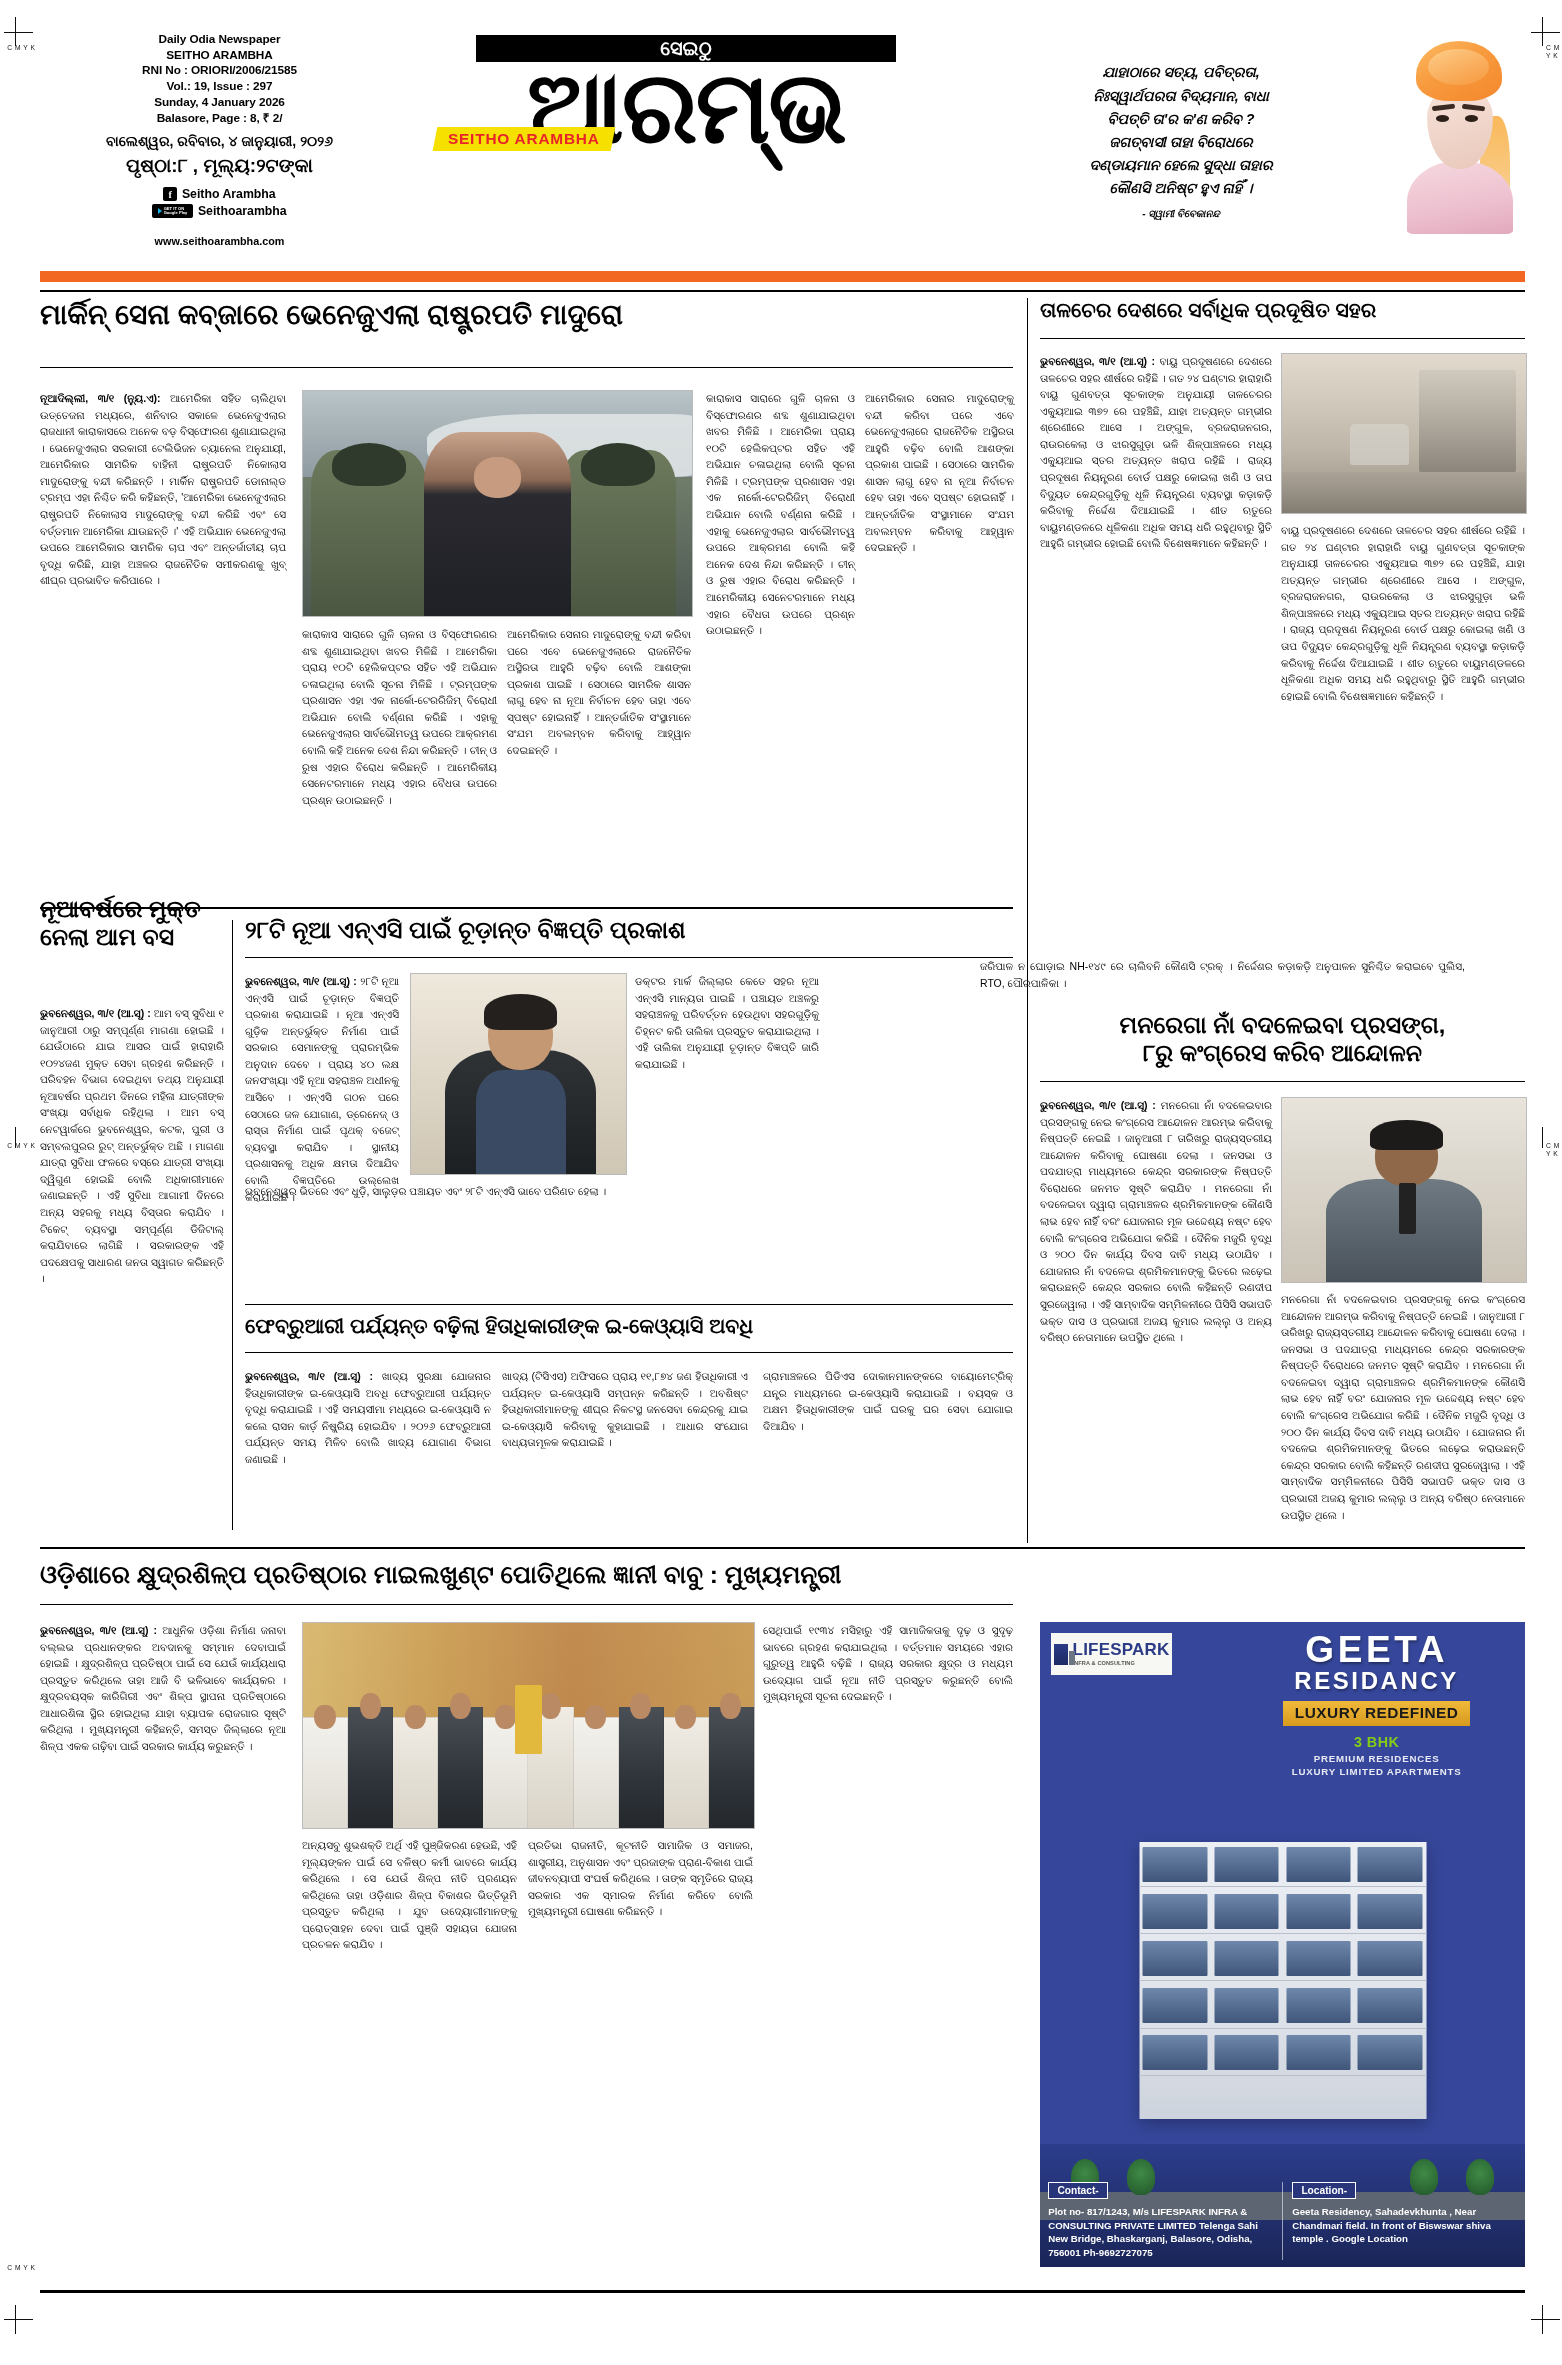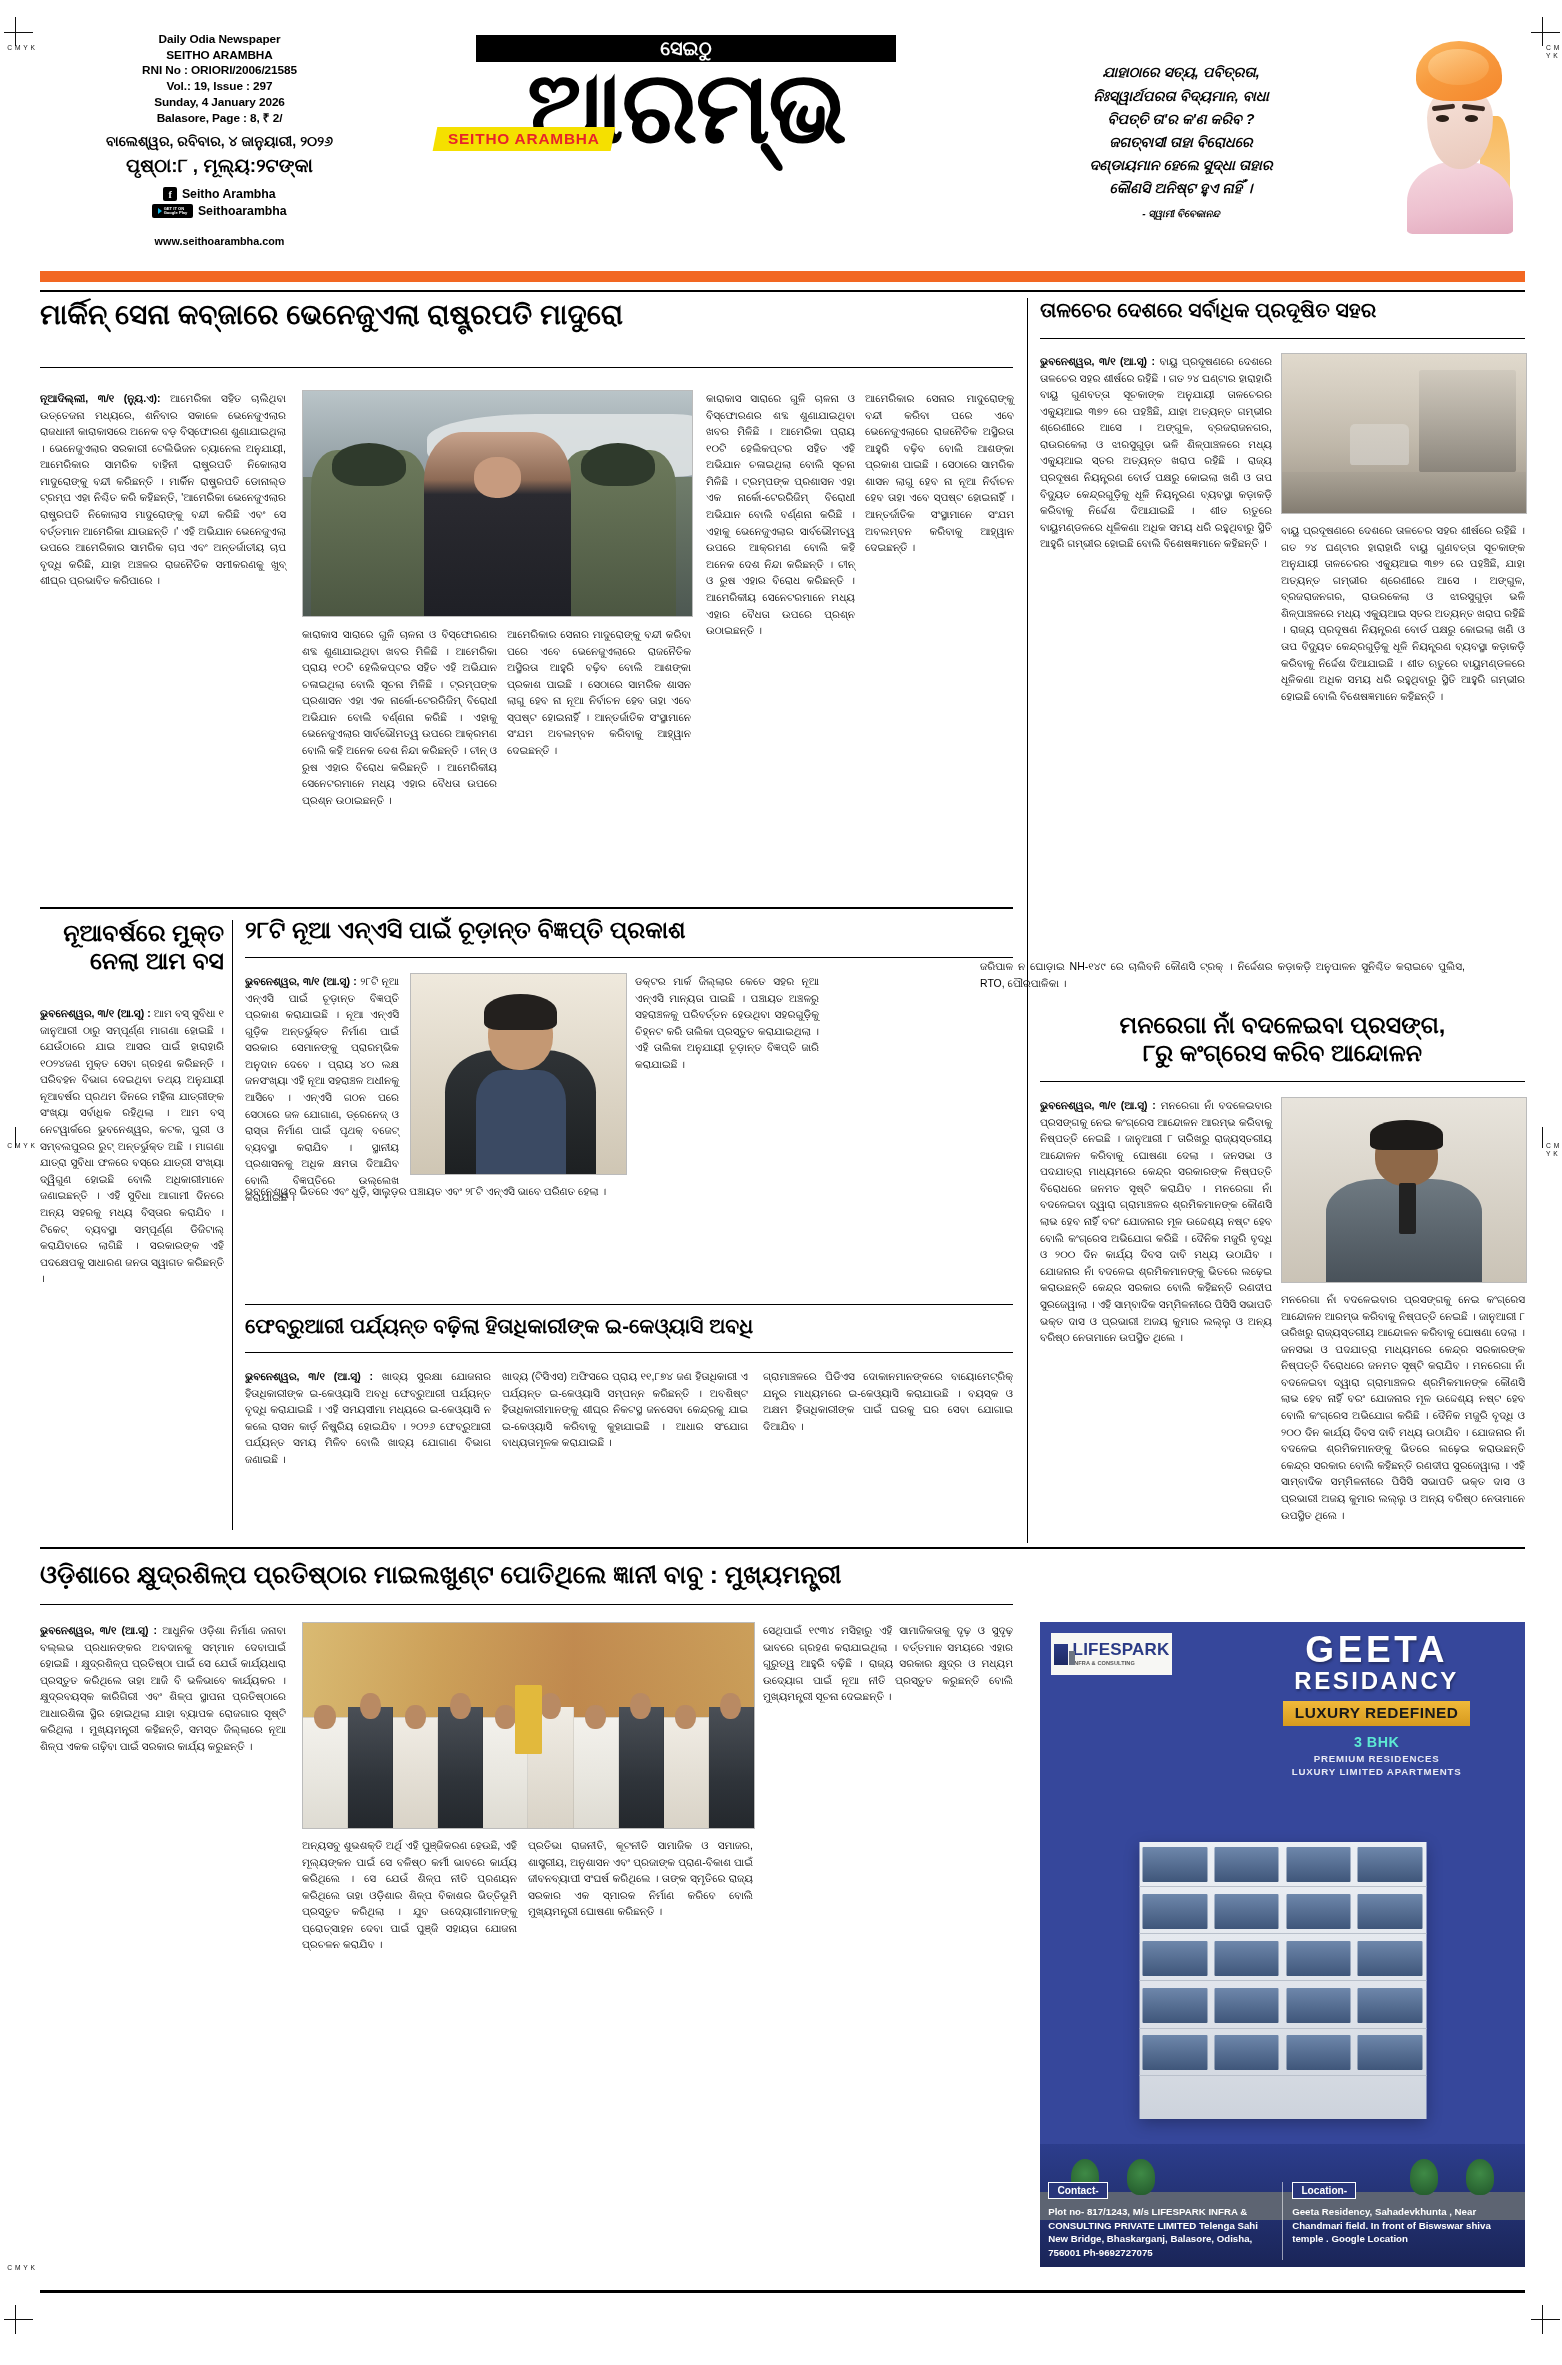--- a/index.html
+++ b/index.html
@@ -107,21 +107,21 @@
   .ad-logo .bld{width:14.3px;height:20.5px;background:linear-gradient(180deg,#2b3b86,#1d2a63);position:relative;}
   .ad-logo .bld:after{content:"";position:absolute;right:-6.7px;bottom:0;width:6.1px;height:13.3px;background:#6d7582;}
   .ad-logo .ltxt{line-height:1.05;}
   .ad-logo .l1{color:#2b3b86;font-weight:bold;font-size:17px;letter-spacing:0.2px;}
   .ad-logo .l2{color:#555;font-weight:bold;font-size:5.6px;letter-spacing:0.1px;}
   .ad-brand{position:absolute;right:15.4px;top:9.2px;width:266px;text-align:center;}
   .ad-brand .b1{color:#fff;font-size:37px;font-weight:bold;letter-spacing:3.6px;line-height:1;text-shadow:1px 1.5px 2.6px rgba(0,0,0,.35);}
   .ad-brand .b2{color:#fff;font-size:24px;font-weight:bold;letter-spacing:2.6px;line-height:1.1;text-shadow:1px 1.5px 2.6px rgba(0,0,0,.35);}
   .ad-badge{display:inline-block;margin-top:6.1px;background:linear-gradient(180deg,#f0b93a,#d79a1e);padding:3.6px 11.3px;}
   .ad-badge span{color:#1a1a1a;font-weight:bold;font-size:15.4px;letter-spacing:0.5px;}
-  .ad-b3{color:#5eead4;font-size:14.3px;font-weight:bold;margin-top:8.2px;letter-spacing:0.5px;}
+  .ad-b3{color:#84cc16;font-size:14.3px;font-weight:bold;margin-top:8.2px;letter-spacing:0.5px;}
   .ad-b4{color:#e9eaf4;font-size:9.7px;font-weight:bold;letter-spacing:0.8px;margin-top:3.1px;}
   .ad-b5{color:#e9eaf4;font-size:9.7px;font-weight:bold;letter-spacing:0.8px;margin-top:2px;}
   .ad-bldg{position:absolute;left:50%;transform:translateX(-50%);top:220px;width:287px;height:277px;background:linear-gradient(180deg,#eceff4 0%,#dfe3ea 60%,#cdd3dc 100%);box-shadow:0 5.1px 15.4px rgba(0,0,0,.3);}
   .ad-bldg .fl{position:absolute;left:0;right:0;height:16%;border-bottom:1.5px solid #b9c0cb;display:flex;}
   .ad-bldg .fl i{flex:1;margin:4.6px 3.6px;background:linear-gradient(180deg,#6e87ab,#3f567a);border-radius:1px;display:block;}
   .ad-ground{position:absolute;left:0;right:0;bottom:0;height:123px;background:linear-gradient(180deg,#2c3d8c 0%,#22306f 55%,#1a2558 100%);}
   .ad-ground .road{position:absolute;left:0;right:0;bottom:47px;height:28px;background:#5d6472;}
   .ad-ground .tree{position:absolute;bottom:72px;width:28px;height:36px;background:radial-gradient(circle at 50% 40%,#3f8a46,#21562a);border-radius:50% 50% 42% 42%;}
   .ad-contact{position:absolute;left:8.2px;right:8.2px;bottom:7.2px;display:flex;gap:9.2px;color:#fff;}
   .ad-cbox{flex:1;position:relative;padding-top:22.5px;}
@@ -270,21 +270,21 @@
   </div>
   <div class="col body" style="left:1281px;top:522px;width:244px;">
     <p>ବାୟୁ ପ୍ରଦୂଷଣରେ ଦେଶରେ ତାଳଚେର ସହର ଶୀର୍ଷରେ ରହିଛି । ଗତ ୨୪ ଘଣ୍ଟାର ହାରାହାରି ବାୟୁ ଗୁଣବତ୍ତା ସୂଚକାଙ୍କ ଅନୁଯାୟୀ ତାଳଚେରର ଏକ୍ୟୁଆଇ ୩୭୨ ରେ ପହଞ୍ଚିଛି, ଯାହା ଅତ୍ୟନ୍ତ ଗମ୍ଭୀର ଶ୍ରେଣୀରେ ଆସେ । ଅଙ୍ଗୁଳ, ବ୍ରଜରାଜନଗର, ରାଉରକେଲା ଓ ଝାରସୁଗୁଡ଼ା ଭଳି ଶିଳ୍ପାଞ୍ଚଳରେ ମଧ୍ୟ ଏକ୍ୟୁଆଇ ସ୍ତର ଅତ୍ୟନ୍ତ ଖରାପ ରହିଛି । ରାଜ୍ୟ ପ୍ରଦୂଷଣ ନିୟନ୍ତ୍ରଣ ବୋର୍ଡ ପକ୍ଷରୁ କୋଇଲା ଖଣି ଓ ତାପ ବିଦ୍ୟୁତ କେନ୍ଦ୍ରଗୁଡ଼ିକୁ ଧୂଳି ନିୟନ୍ତ୍ରଣ ବ୍ୟବସ୍ଥା କଡ଼ାକଡ଼ି କରିବାକୁ ନିର୍ଦ୍ଦେଶ ଦିଆଯାଇଛି । ଶୀତ ଋତୁରେ ବାୟୁମଣ୍ଡଳରେ ଧୂଳିକଣା ଅଧିକ ସମୟ ଧରି ରହୁଥିବାରୁ ସ୍ଥିତି ଆହୁରି ଗମ୍ଭୀର ହୋଇଛି ବୋଲି ବିଶେଷଜ୍ଞମାନେ କହିଛନ୍ତି ।</p>
   </div>
   <div class="col body" style="left:980px;top:958px;width:485px;">
     <p>ଜରିପାଳ ନ ଘୋଡ଼ାଇ NH-୧୪୯ ରେ ଚାଲିବନି କୌଣସି ଟ୍ରକ୍ । ନିର୍ଦ୍ଦେଶର କଡ଼ାକଡ଼ି ଅନୁପାଳନ ସୁନିଶ୍ଚିତ କରାଇବେ ପୁଲିସ, RTO, ପୌରପାଳିକା ।</p>
   </div>
 
   <div class="hline" style="left:40px;top:907px;width:973px;height:1.5px;"></div>
 
-  <div class="col" style="left:40px;top:920px;width:184px;text-align:right;">
+  <div class="col" style="left:40px;top:896px;width:184px;">
     <div class="hl hl-sec">ନୂଆବର୍ଷରେ ମୁକ୍ତ ନେଲା ଆମ ବସ</div>
   </div>
   <div class="col body" style="left:40px;top:1005px;width:184px;">
     <p><b>ଭୁବନେଶ୍ୱର, ୩/୧ (ଆ.ସୂ) :</b> <span>ଆମ ବସ୍ ସୁବିଧା ୧ ଜାନୁଆରୀ ଠାରୁ ସମ୍ପୂର୍ଣ୍ଣ ମାଗଣା ହୋଇଛି । ଯେଉଁଠାରେ ଯାଇ ଆସର ପାଇଁ ହାରାହାରି ୧୦୨୪ଜଣ ମୁକ୍ତ ସେବା ଗ୍ରହଣ କରିଛନ୍ତି । ପରିବହନ ବିଭାଗ ଦେଇଥିବା ତଥ୍ୟ ଅନୁଯାୟୀ ନୂଆବର୍ଷର ପ୍ରଥମ ଦିନରେ ମହିଳା ଯାତ୍ରୀଙ୍କ ସଂଖ୍ୟା ସର୍ବାଧିକ ରହିଥିଲା । ଆମ ବସ୍ ନେଟୱାର୍କରେ ଭୁବନେଶ୍ୱର, କଟକ, ପୁରୀ ଓ ସମ୍ବଲପୁରର ରୁଟ୍ ଅନ୍ତର୍ଭୁକ୍ତ ଅଛି । ମାଗଣା ଯାତ୍ରା ସୁବିଧା ଫଳରେ ବସ୍‌ରେ ଯାତ୍ରୀ ସଂଖ୍ୟା ଦ୍ୱିଗୁଣ ହୋଇଛି ବୋଲି ଅଧିକାରୀମାନେ ଜଣାଇଛନ୍ତି । ଏହି ସୁବିଧା ଆଗାମୀ ଦିନରେ ଅନ୍ୟ ସହରକୁ ମଧ୍ୟ ବିସ୍ତାର କରାଯିବ । ଟିକେଟ୍ ବ୍ୟବସ୍ଥା ସମ୍ପୂର୍ଣ୍ଣ ଡିଜିଟାଲ୍ କରାଯିବାରେ ଲାଗିଛି । ସରକାରଙ୍କ ଏହି ପଦକ୍ଷେପକୁ ସାଧାରଣ ଜନତା ସ୍ୱାଗତ କରିଛନ୍ତି ।</span></p>
   </div>
   <div class="hline" style="left:232px;top:920px;width:1px;height:610px;"></div>
 
   <div class="col" style="left:245px;top:917px;width:768px;">
     <div class="hl hl-sec">୨୮ଟି ନୂଆ ଏନ୍‌ଏସି ପାଇଁ ଚୂଡ଼ାନ୍ତ ବିଜ୍ଞପ୍ତି ପ୍ରକାଶ</div>
   </div>

